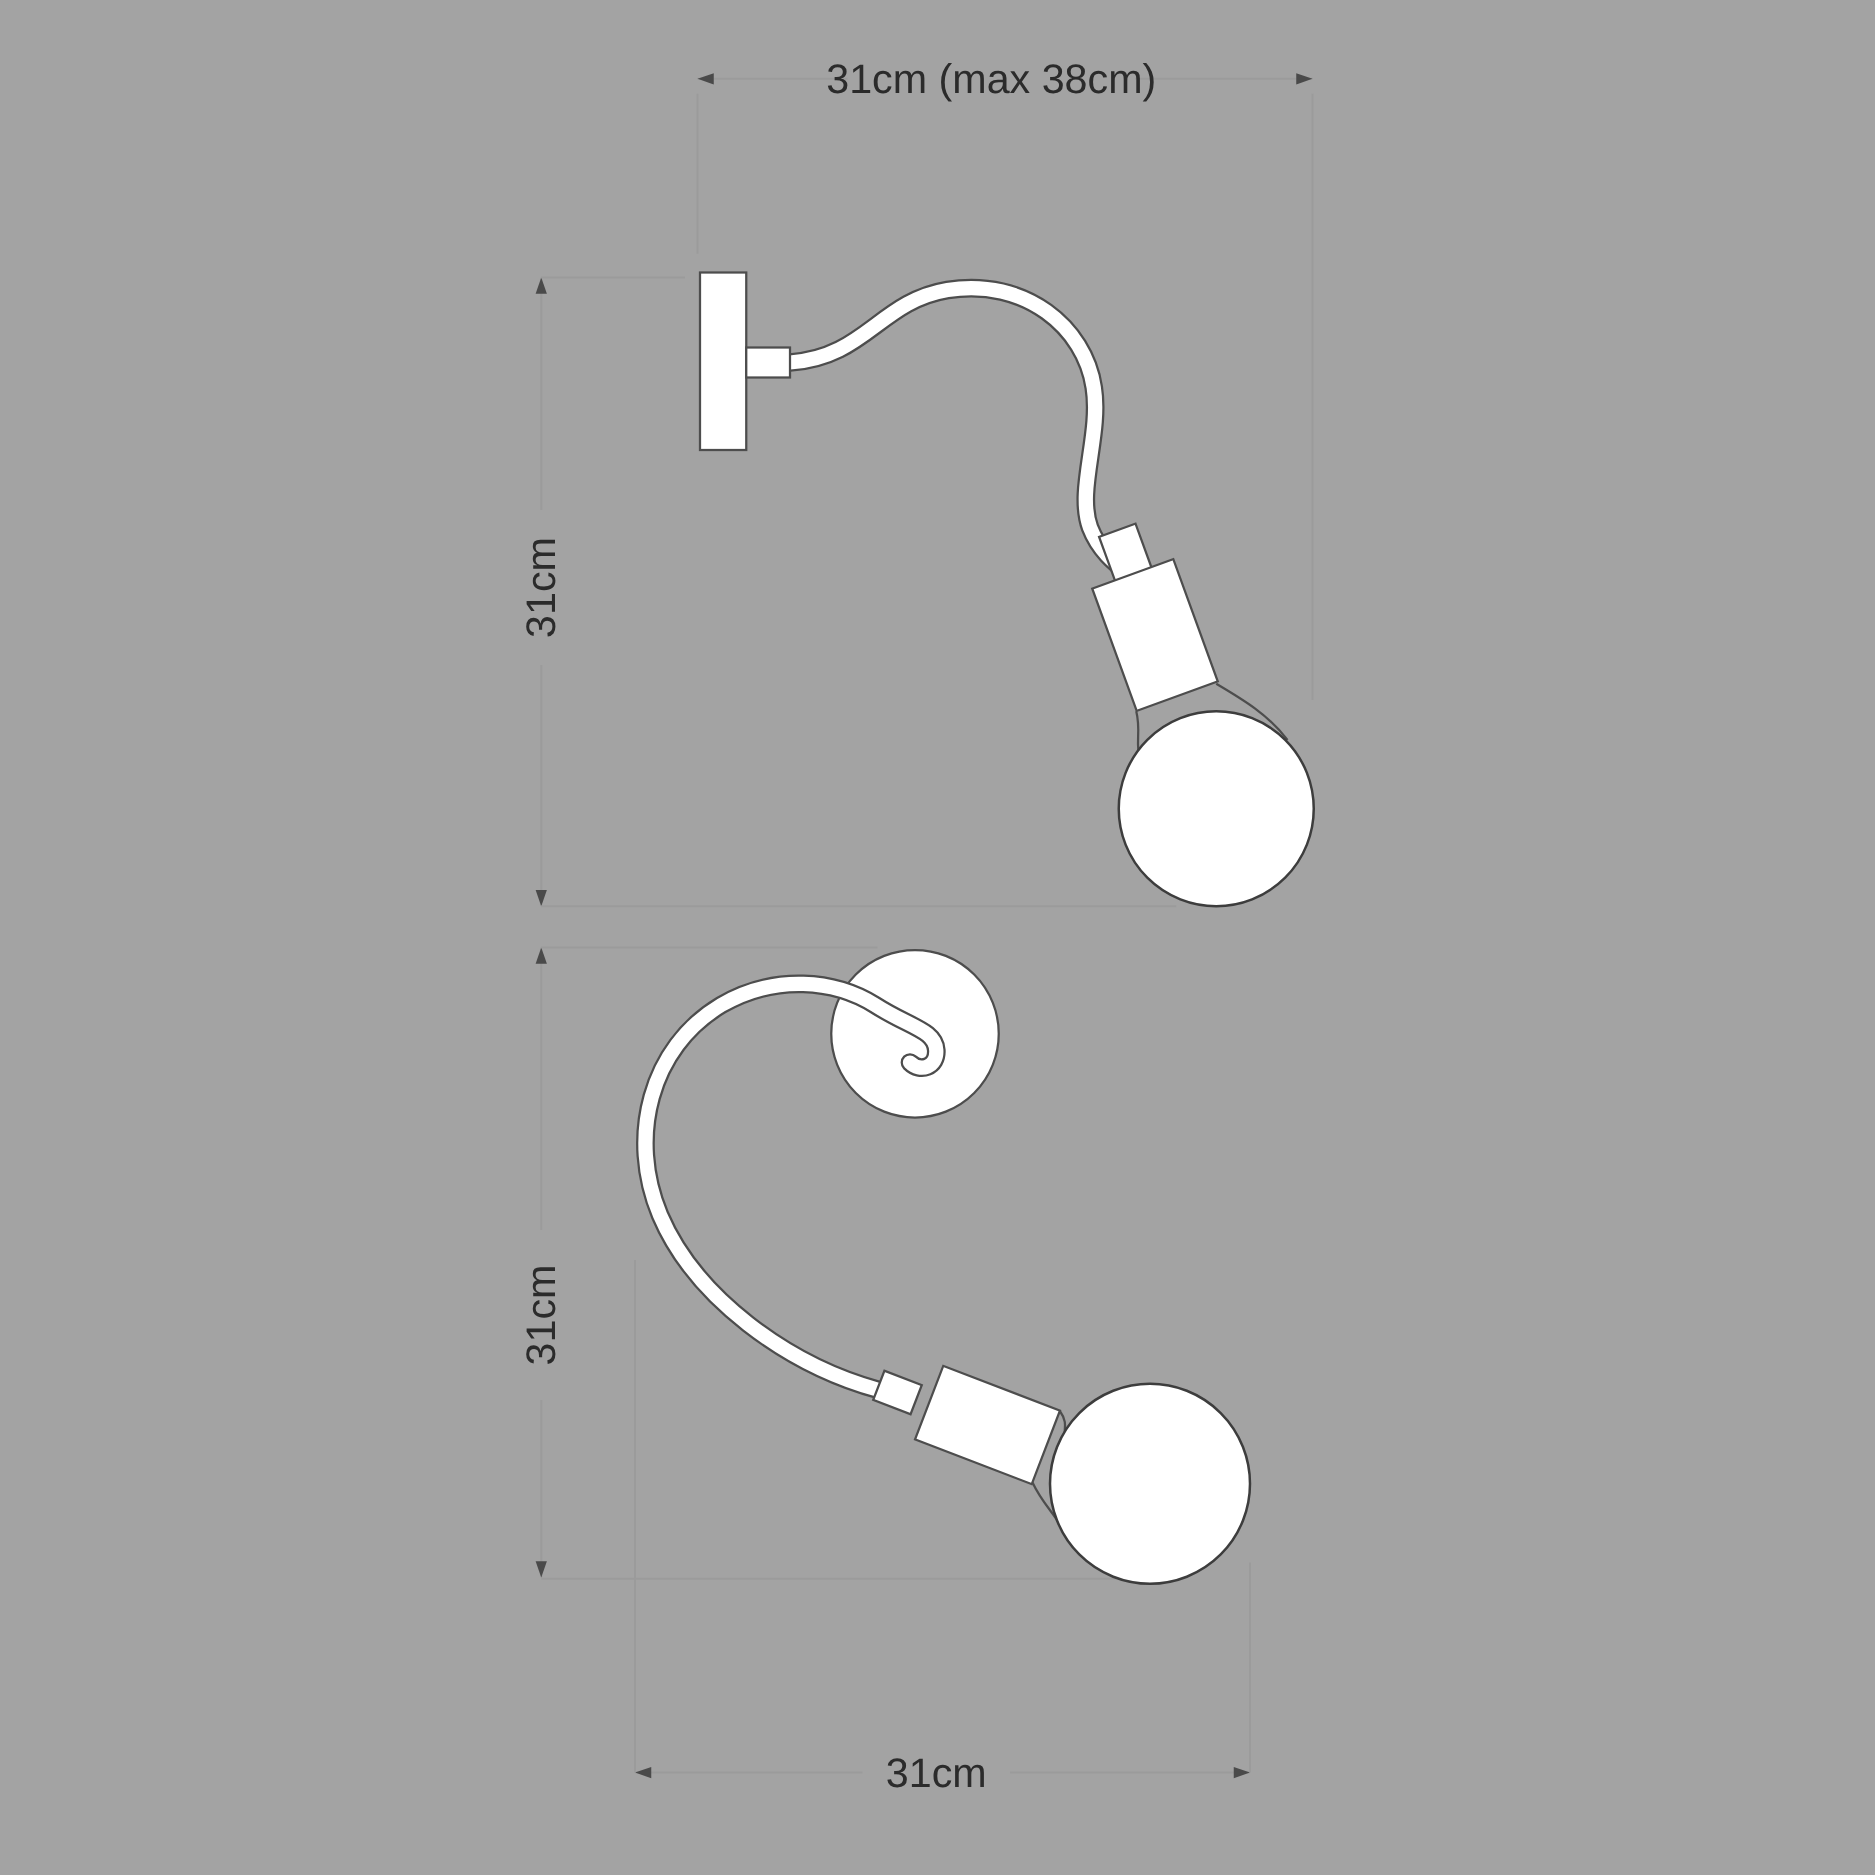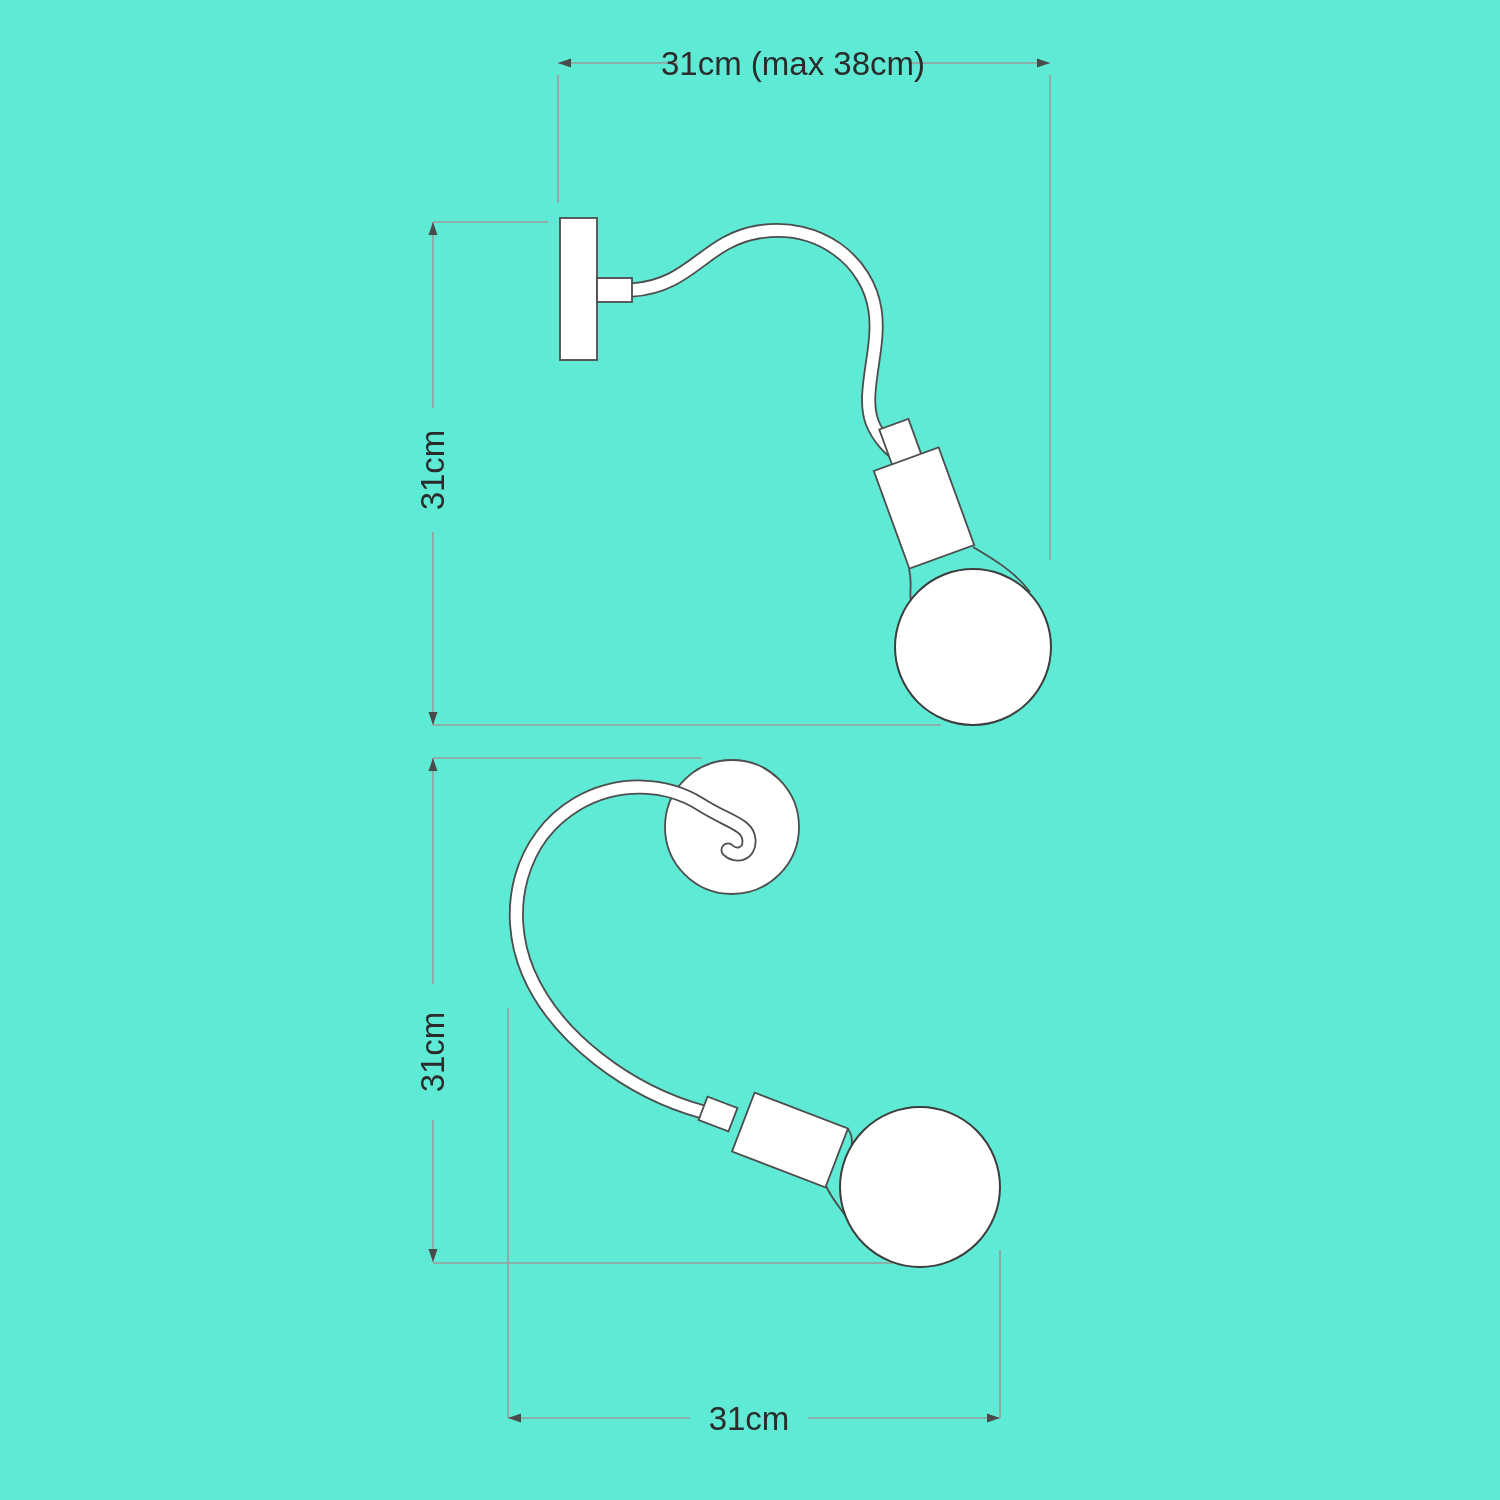--- a/index.html
+++ b/index.html
@@ -4,21 +4,21 @@
 <style>
   html, body {
     margin: 0;
     padding: 0;
     background: #ffffff;
   }
   .stage {
     width: 1500px;
     height: 1500px;
     position: relative;
-    background: #5eead4;
+    background: #a3a3a3;
   }
   
   .dim-line {
     stroke: #9b9b9b;
     stroke-width: 1.6;
     fill: none;
   }
   .arrow {
     fill: #4a4a4a;
     stroke: none;

